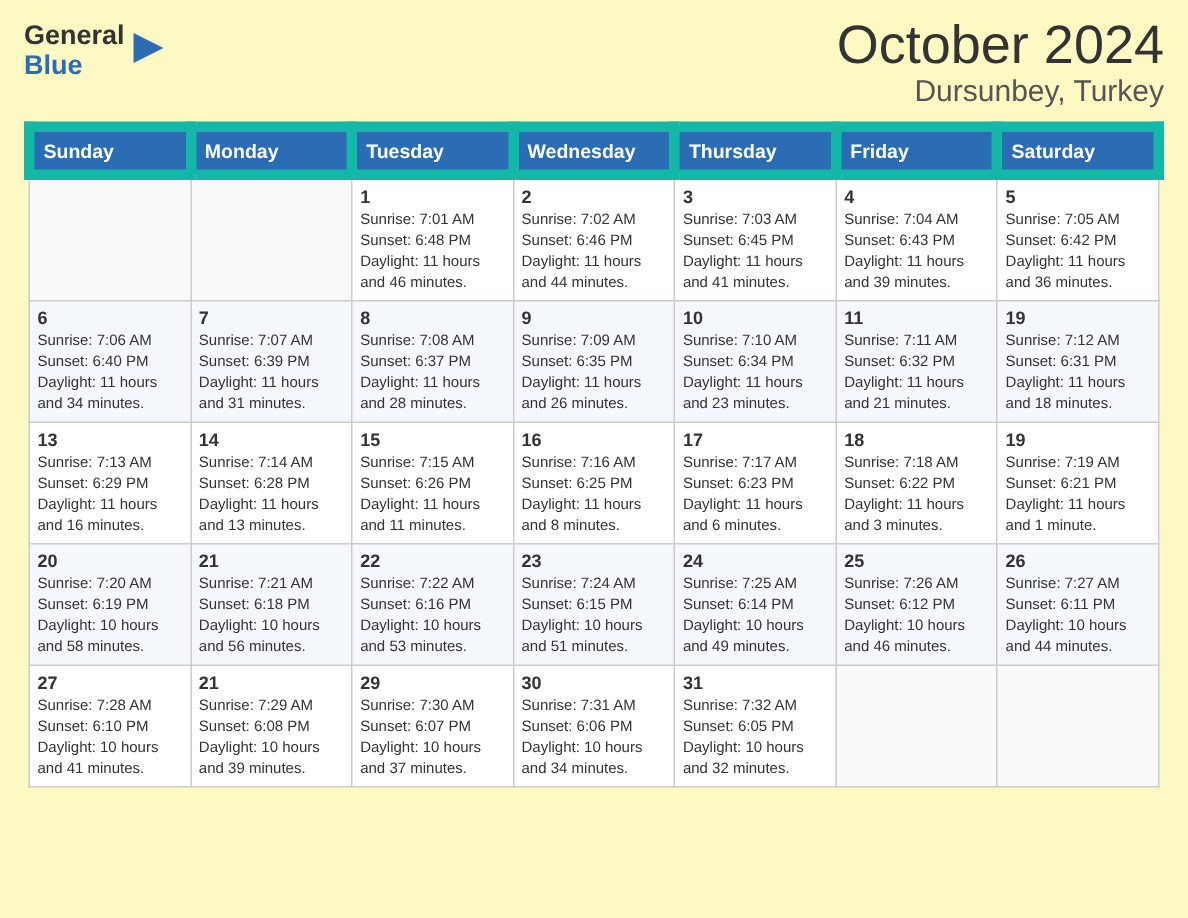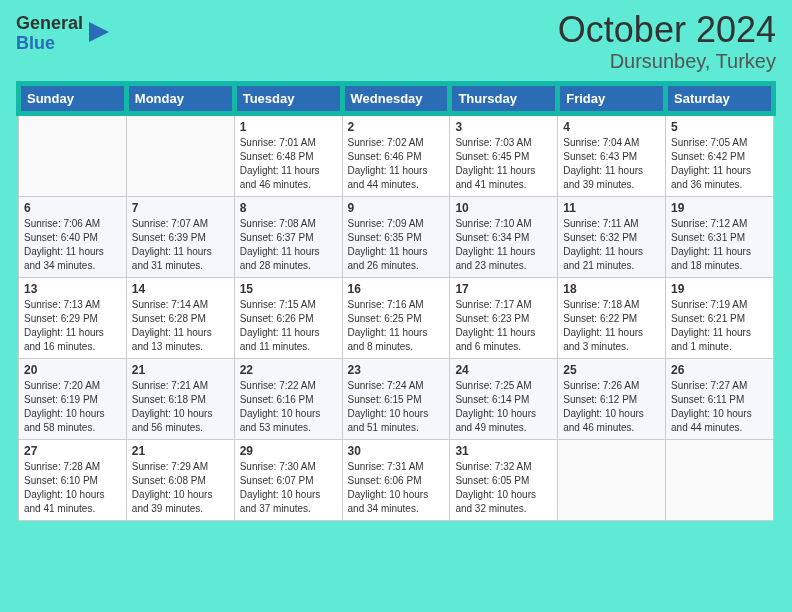--- a/index.html
+++ b/index.html
@@ -6,21 +6,21 @@
     body {
       font-family: Arial, sans-serif;
       background: #fff;
       width: 792px;
       min-height: 612px;
       padding: 0;
     }
     .page {
       width: 792px;
       min-height: 612px;
-      background: #5eead4;
+      background: #fef9c3;
       padding: 10px 16px 16px 16px;
     }
     .header {
       display: flex;
       justify-content: space-between;
       align-items: flex-start;
       margin-bottom: 8px;
     }
     .logo {
       display: flex;
@@ -66,21 +66,21 @@
       border-collapse: collapse;
       table-layout: fixed;
     }
     .calendar th {
       background: #2a6db5;
       color: #fff;
       text-align: left;
       padding: 5px 6px;
       font-size: 13px;
       font-weight: bold;
-      border: 5px solid #14b8a6;
+      border: 7px solid #14b8a6;
     }
     .calendar td {
       vertical-align: top;
       border: 1px solid #ccc;
       padding: 4px 5px;
       height: 80px;
       background: #fff;
       font-size: 10.5px;
       color: #333;
       width: calc(100% / 7);

